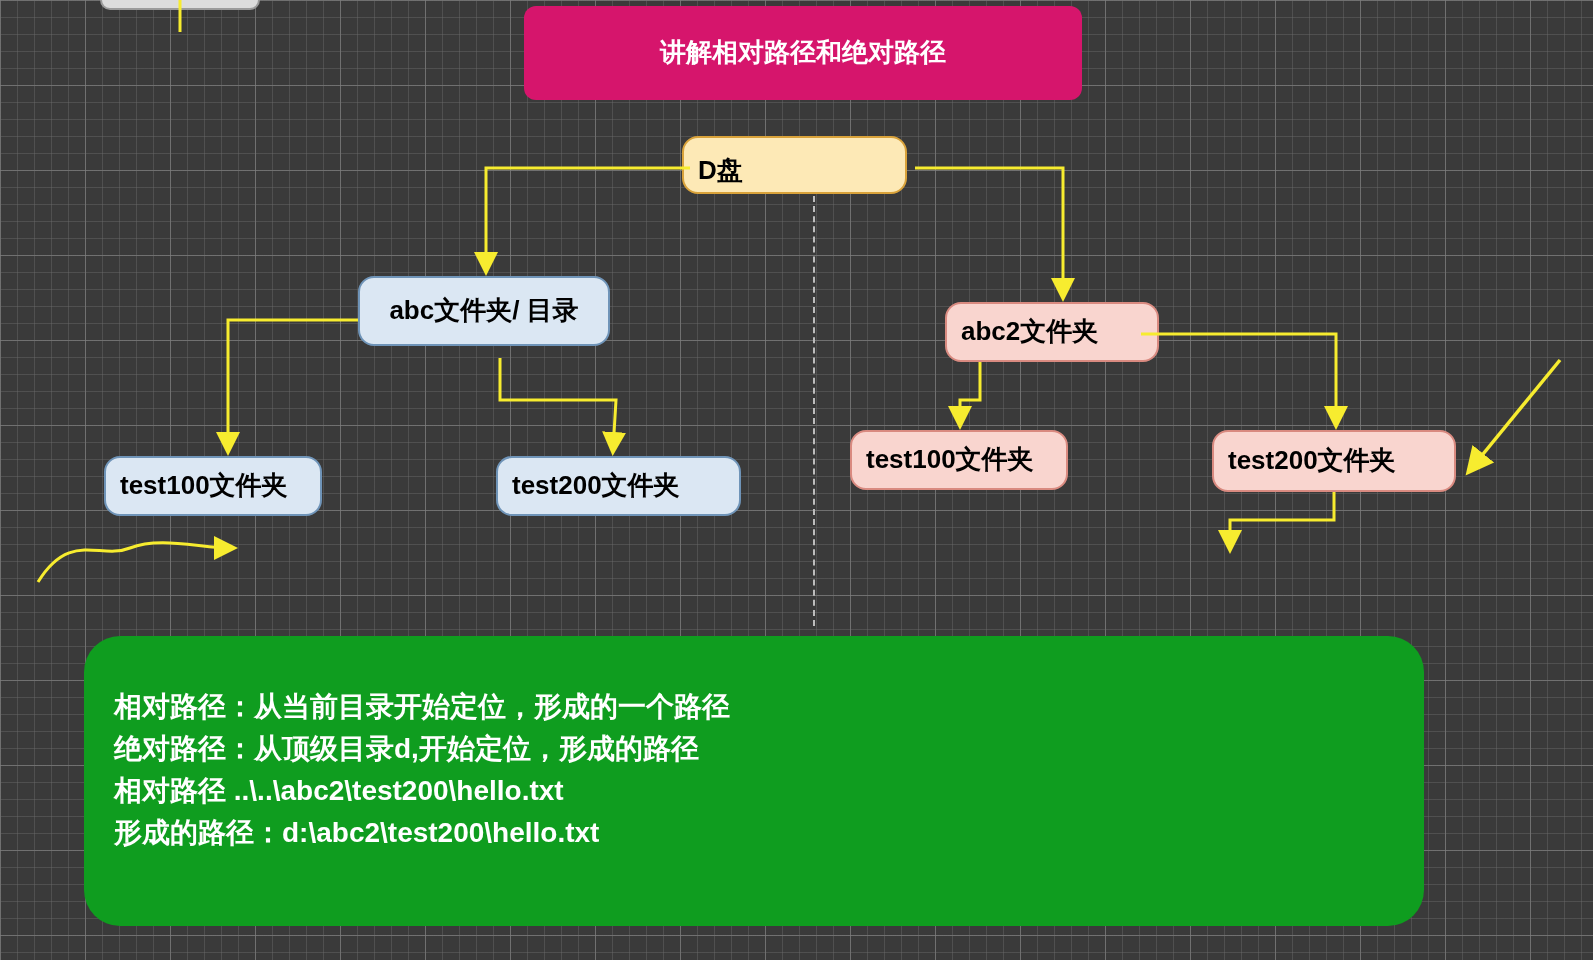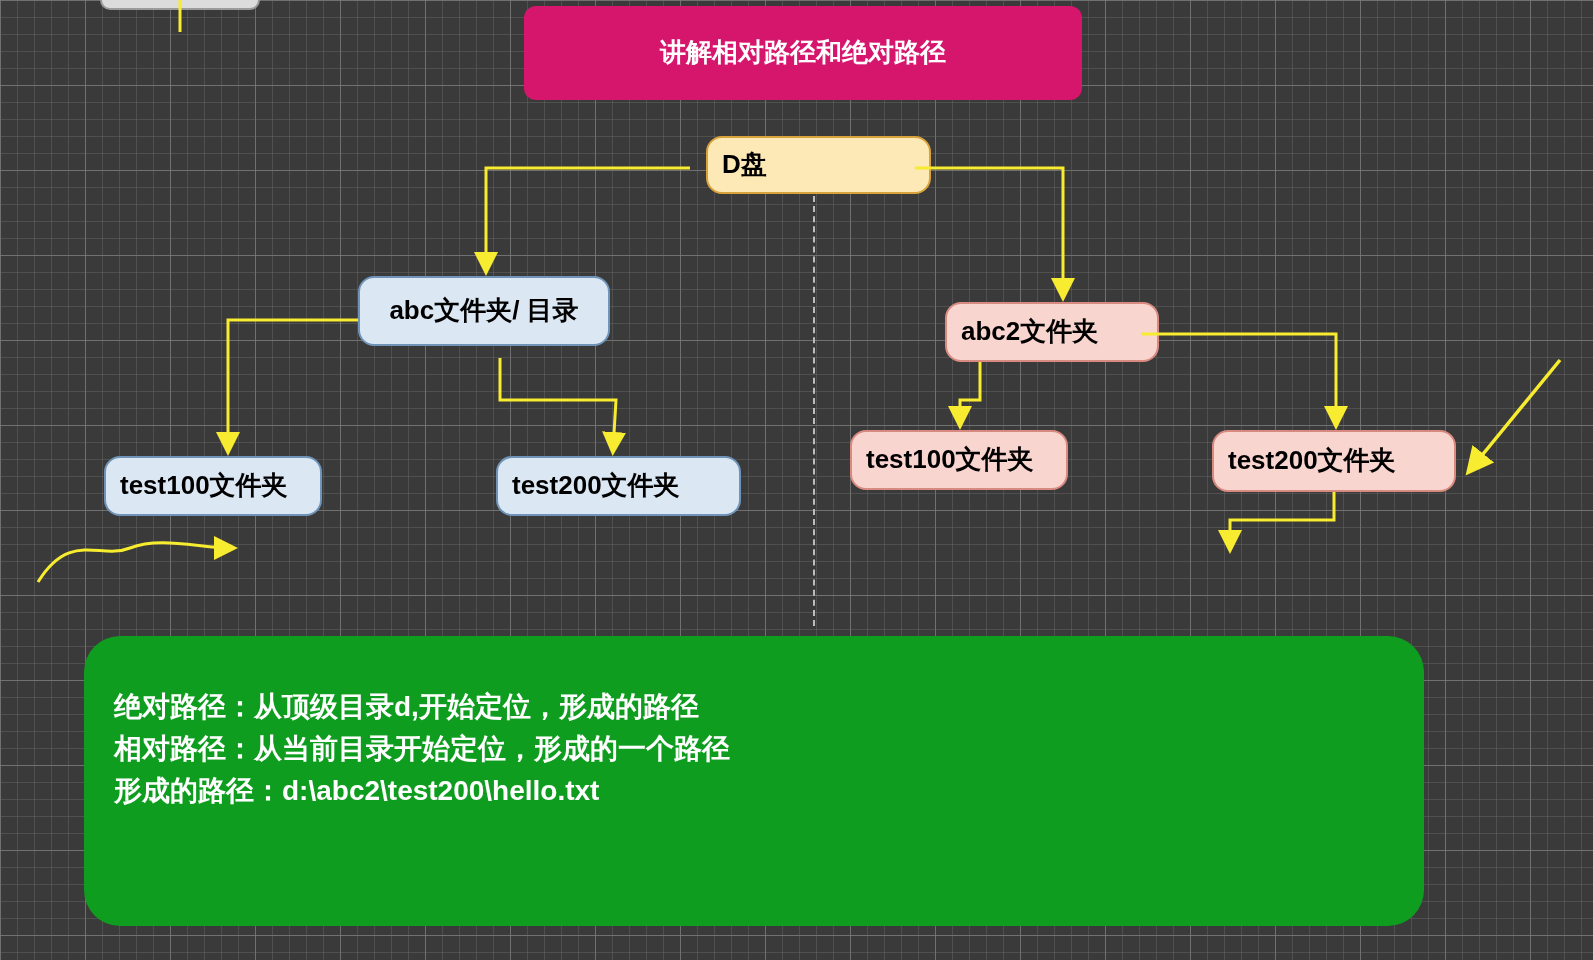--- a/index.html
+++ b/index.html
@@ -87,21 +87,21 @@
 <div class="canvas">
 
   <div class="dashed-divider" style="left:813px; top:196px; height:430px;"></div>
 
   <div class="node" style="left:100px; top:-10px; width:160px; height:20px; background:#dcdcdc; border:2px solid #9a9a9a; border-radius:10px;"></div>
 
   <div class="node title" style="left:524px; top:6px; width:558px; height:94px;">
     <span>讲解相对路径和绝对路径</span>
   </div>
 
-  <div class="node cream" style="left:706px; top:136px; width:225px; height:58px;">
+  <div class="node cream" style="left:682px; top:136px; width:225px; height:58px;align-items:flex-end;">
     <span>D盘</span>
   </div>
 
   <div class="node blue" style="left:358px; top:276px; width:252px; height:70px; justify-content:center;">
     <span>abc文件夹/ 目录</span>
   </div>
 
   <div class="node pink" style="left:945px; top:302px; width:214px; height:60px;">
     <span>abc2文件夹</span>
   </div>
@@ -117,22 +117,23 @@
   <div class="node pink" style="left:850px; top:430px; width:218px; height:60px;">
     <span>test100文件夹</span>
   </div>
 
   <div class="node pink" style="left:1212px; top:430px; width:244px; height:62px;">
     <span>test200文件夹</span>
   </div>
 
 
   <div class="panel" style="left:84px; top:636px; width:1340px; height:290px;">
+    <p>相对路径：从当前目录开始定位，形成的一个路径</p>
     <p>绝对路径：从顶级目录d,开始定位，形成的路径</p>
-    <p>相对路径：从当前目录开始定位，形成的一个路径</p>
+    <p>相对路径  ..\..\abc2\test200\hello.txt</p>
     <p>形成的路径：d:\abc2\test200\hello.txt</p>
   </div>
 
   <svg class="arrows">
     <defs>
       <marker id="ah" markerWidth="10" markerHeight="10" refX="6" refY="5" orient="auto" markerUnits="strokeWidth">
         <path d="M0,1 L8,5 L0,9 Z" fill="#f7ec2f"></path>
       </marker>
     </defs>
 

